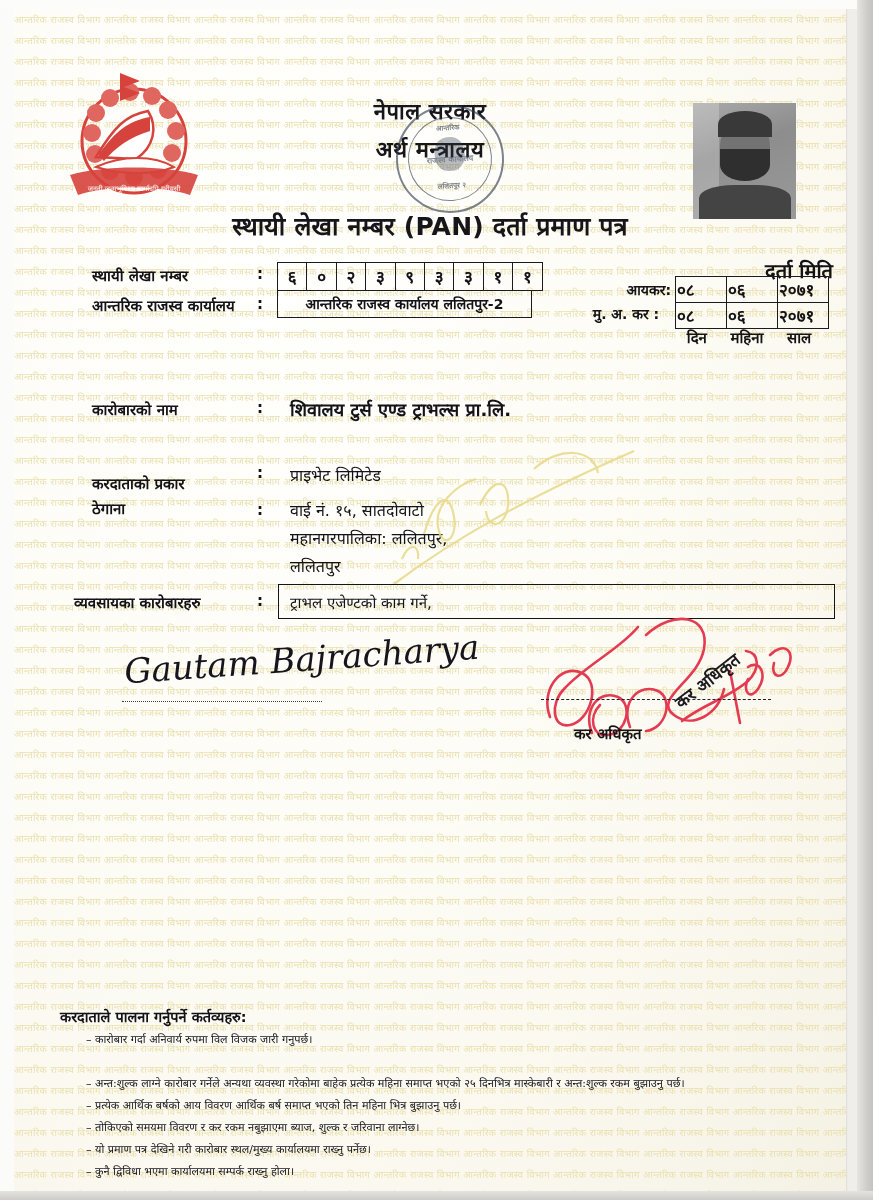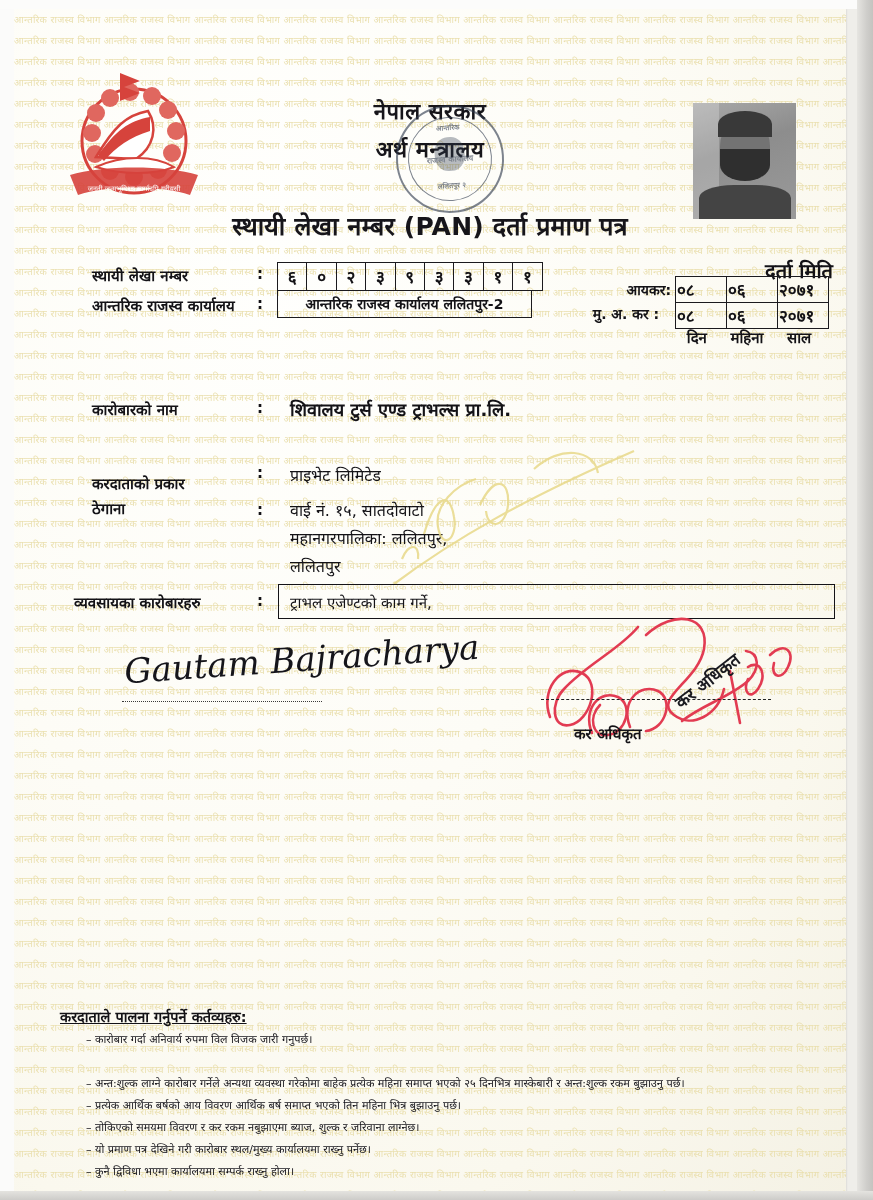--- a/index.html
+++ b/index.html
@@ -118,21 +118,21 @@
     font-size:15px;font-weight:bold;color:#131216;}
 
   #dashline-r{position:absolute;left:527px;top:690px;width:230px;border-top:1.7px dashed #222;}
   #cap-right{position:absolute;left:560px;top:714px;font-size:15px;font-weight:bold;color:#131216;}
   #stamp-rot{position:absolute;left:655px;top:660px;font-size:17px;font-weight:bold;
     color:#1a1a20;transform:rotate(-38deg);}
   #redsig{position:absolute;left:520px;top:596px;width:300px;height:140px;}
 
   
   #duties-title{position:absolute;left:46px;top:997px;font-size:14.5px;font-weight:bold;
-    color:#131216;text-decoration:underline;}
+    color:#131216;}
   .duty{position:absolute;left:40px;font-size:11px;color:#15141a;white-space:nowrap;margin-left:32px;}
 </style>
 </head>
 <body>
 
 <div id="page">
 
   <div id="sheet">
 
     <div class="wm" id="watermark-layer">

